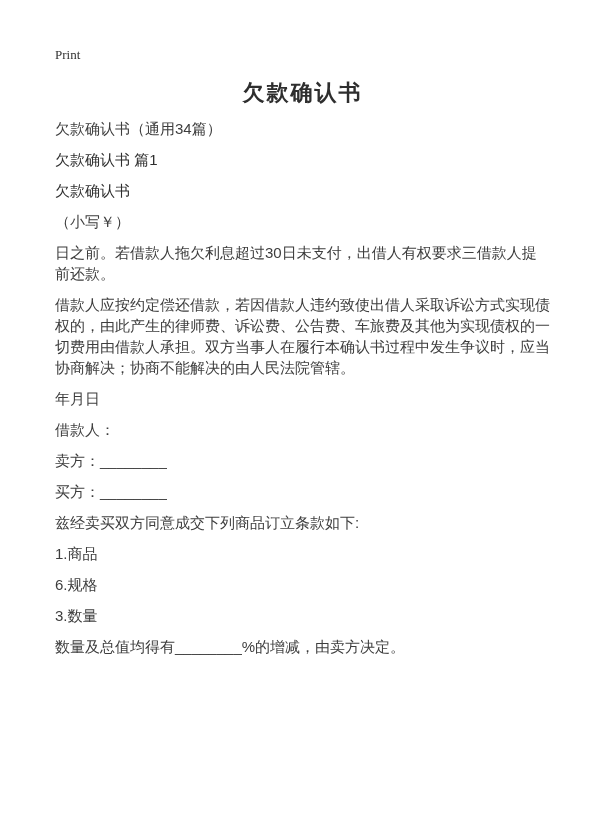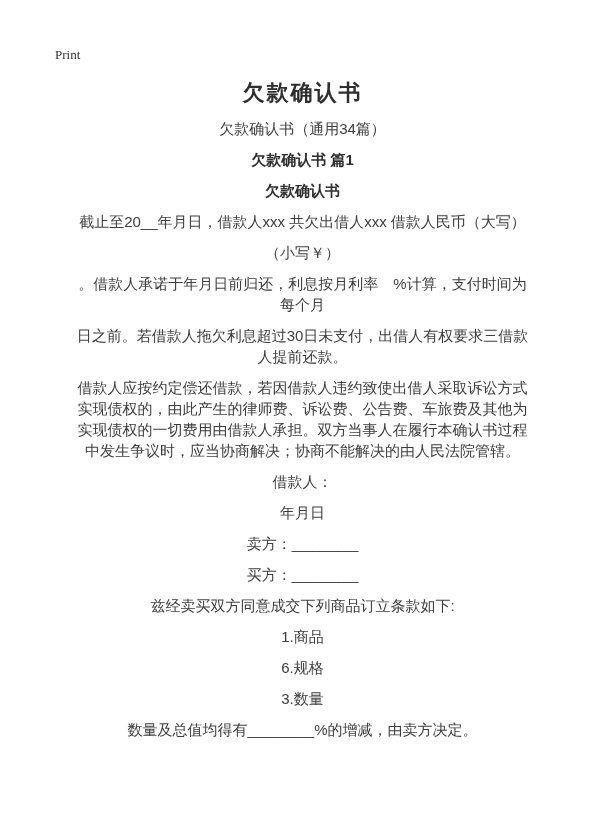--- a/index.html
+++ b/index.html
@@ -32,61 +32,58 @@
   h1.title {
     margin: 15px 0 0 0;
     font-size: 22px;
     line-height: 30px;
     font-weight: bold;
     text-align: center;
     color: #2e2e2e;
     letter-spacing: 2px;
   }
   p {
-    margin: 10px 16px;
+    margin: 10px 0;
     font-size: 15px;
     line-height: 21px;
     color: #3d3d3d;
     word-break: break-all;
-    text-align: center;
   }
   p.subtitle { margin-top: 10px; }
   p.b {
-    font-weight: bold;
+    font-weight: normal;
     color: #2e2e2e;
   }
 </style>
 </head>
 <body>
 
 <div class="page">
 
   <div class="print">Print</div>
 
   <h1 class="title">欠款确认书</h1>
 
   <p class="subtitle">欠款确认书（通用34篇）</p>
 
   <p class="b">欠款确认书 篇1</p>
 
   <p class="b">欠款确认书</p>
 
-  <p>截止至20__年月日，借款人xxx 共欠出借人xxx 借款人民币（大写）</p>
 
   <p>（小写￥）</p>
 
-  <p>。借款人承诺于年月日前归还，利息按月利率　%计算，支付时间为每个月</p>
 
   <p>日之前。若借款人拖欠利息超过30日未支付，出借人有权要求三借款人提前还款。</p>
 
   <p>借款人应按约定偿还借款，若因借款人违约致使出借人采取诉讼方式实现债权的，由此产生的律师费、诉讼费、公告费、车旅费及其他为实现债权的一切费用由借款人承担。双方当事人在履行本确认书过程中发生争议时，应当协商解决；协商不能解决的由人民法院管辖。</p>
 
+  <p>年月日</p>
+
   <p>借款人：</p>
-
-  <p>年月日</p>
 
 
   <p>卖方：________</p>
 
   <p>买方：________</p>
 
   <p>兹经卖买双方同意成交下列商品订立条款如下:</p>
 
   <p>1.商品</p>
 

